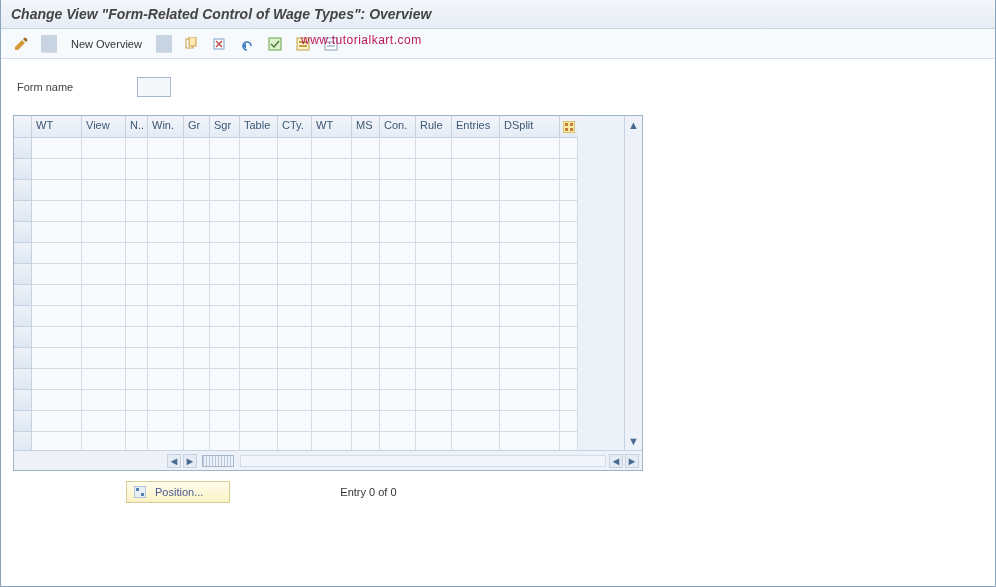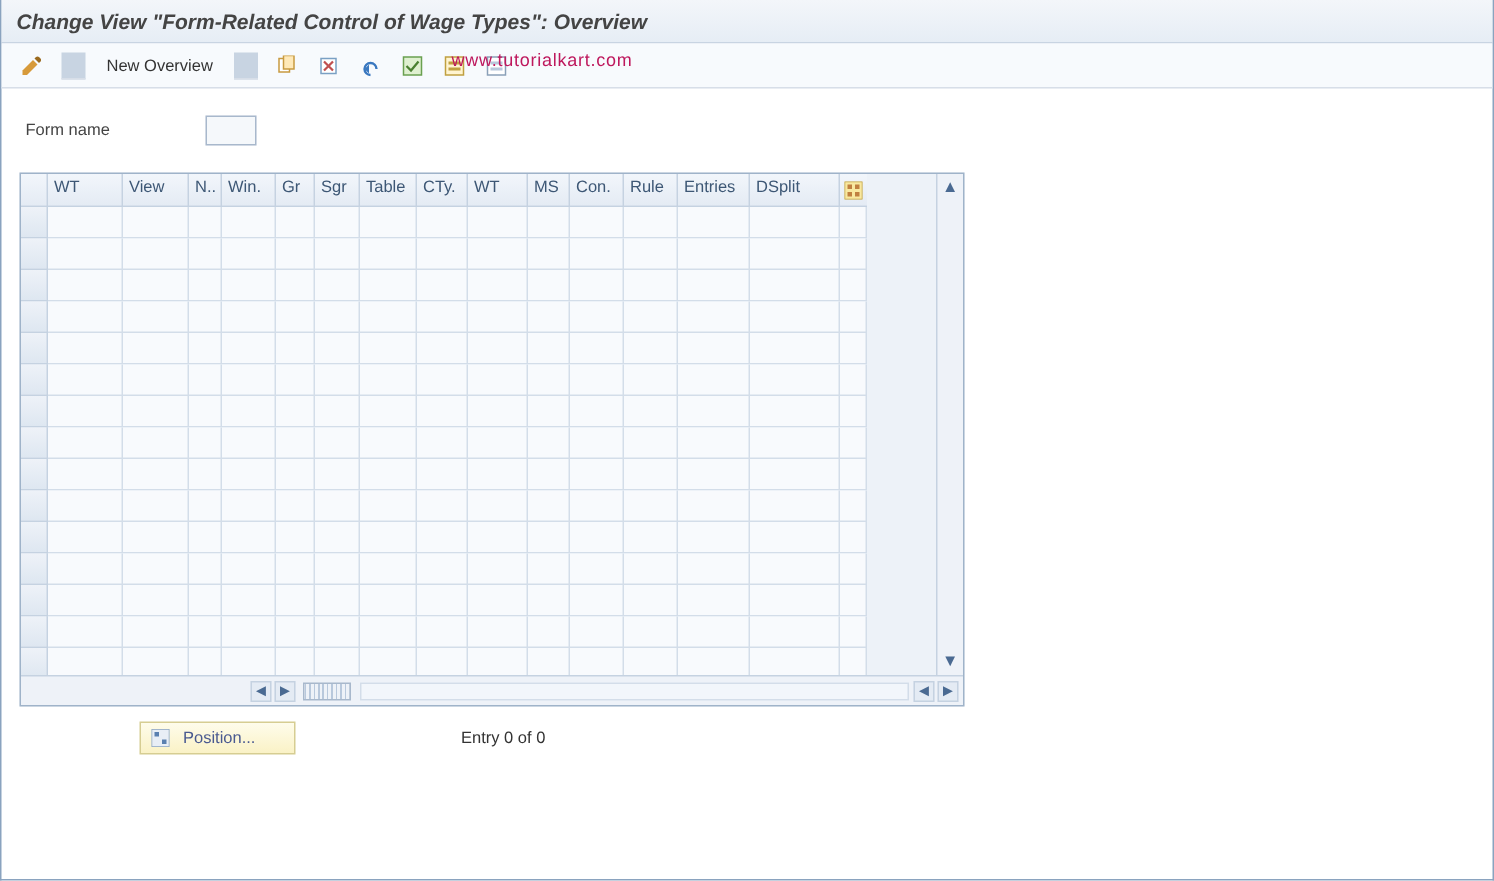--- a/index.html
+++ b/index.html
@@ -166,21 +166,21 @@
   .hscroll-handle {
     width: 32px; height:12px;
     background: repeating-linear-gradient(90deg,#b8c8dc 0 1px,transparent 1px 3px);
     border:1px solid #a8b8cc; margin: 0 4px; cursor:pointer;
   }
   .hscroll-track { flex:1; height:12px; background:#f2f6fb; border:1px solid #d3dde9; margin:0 2px;}
   .footer-row {
     display: flex;
     align-items: center;
     margin-top: 10px;
-    margin-left: 80px;
+    margin-left: 113px;
   }
   .pos-btn {
     display: inline-flex;
     align-items: center;
     height: 22px;
     background: linear-gradient(#fefceb,#faf2c6);
     border: 1px solid #d6cd92;
     padding: 0 26px 0 6px;
     cursor: pointer;
     color: #4a5a90;

